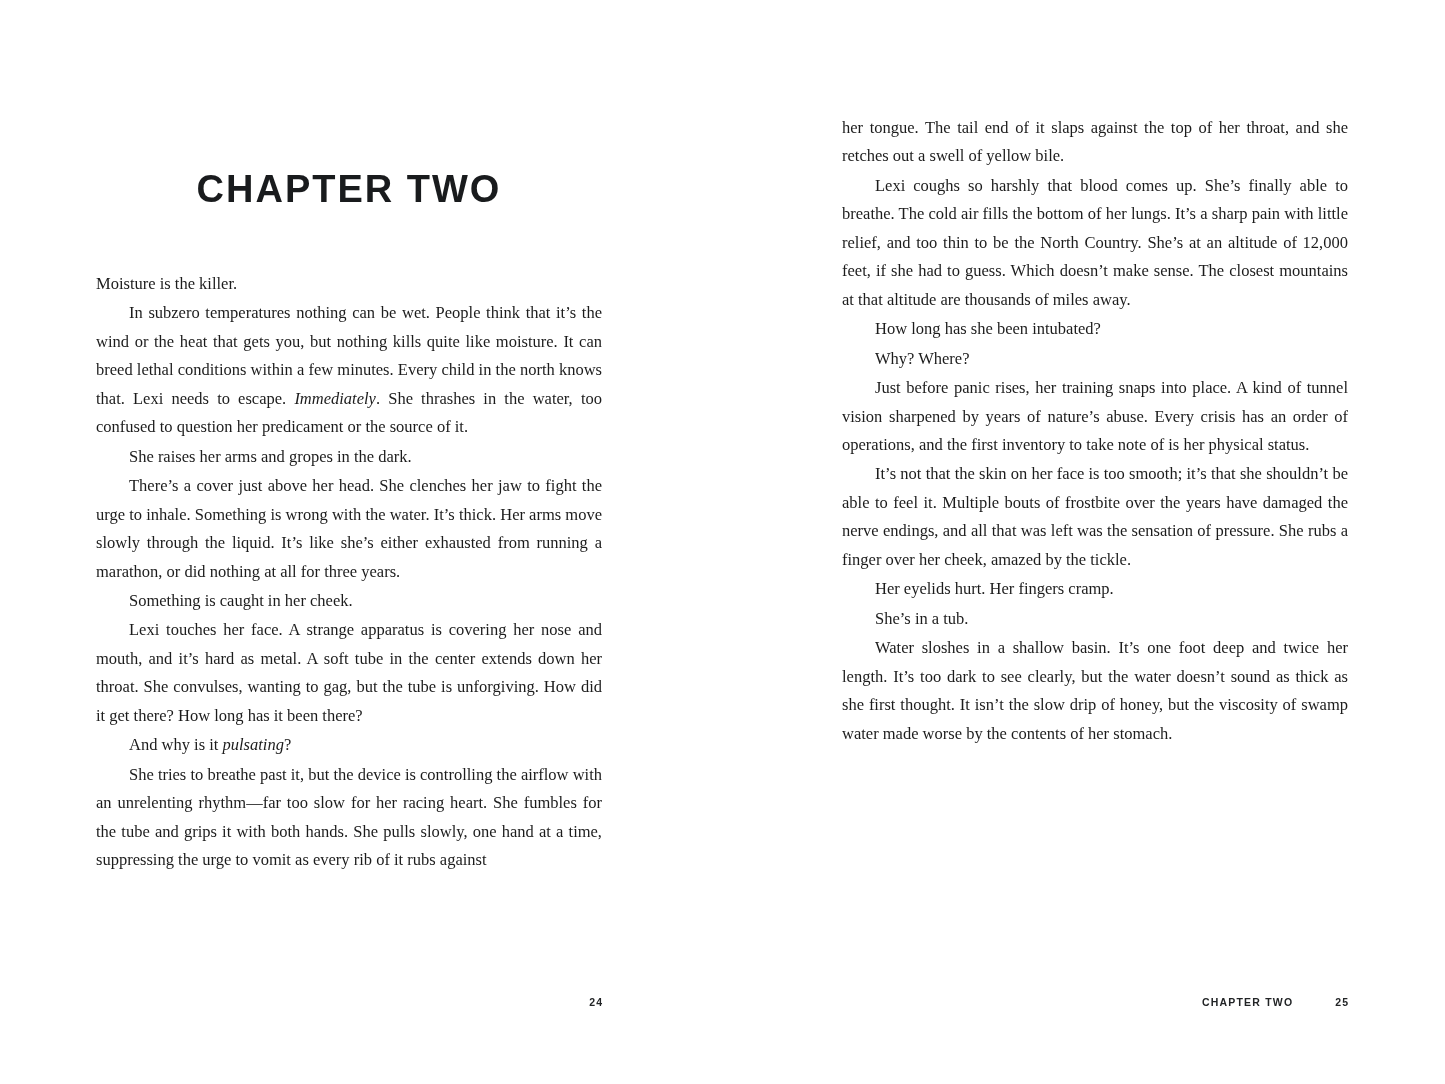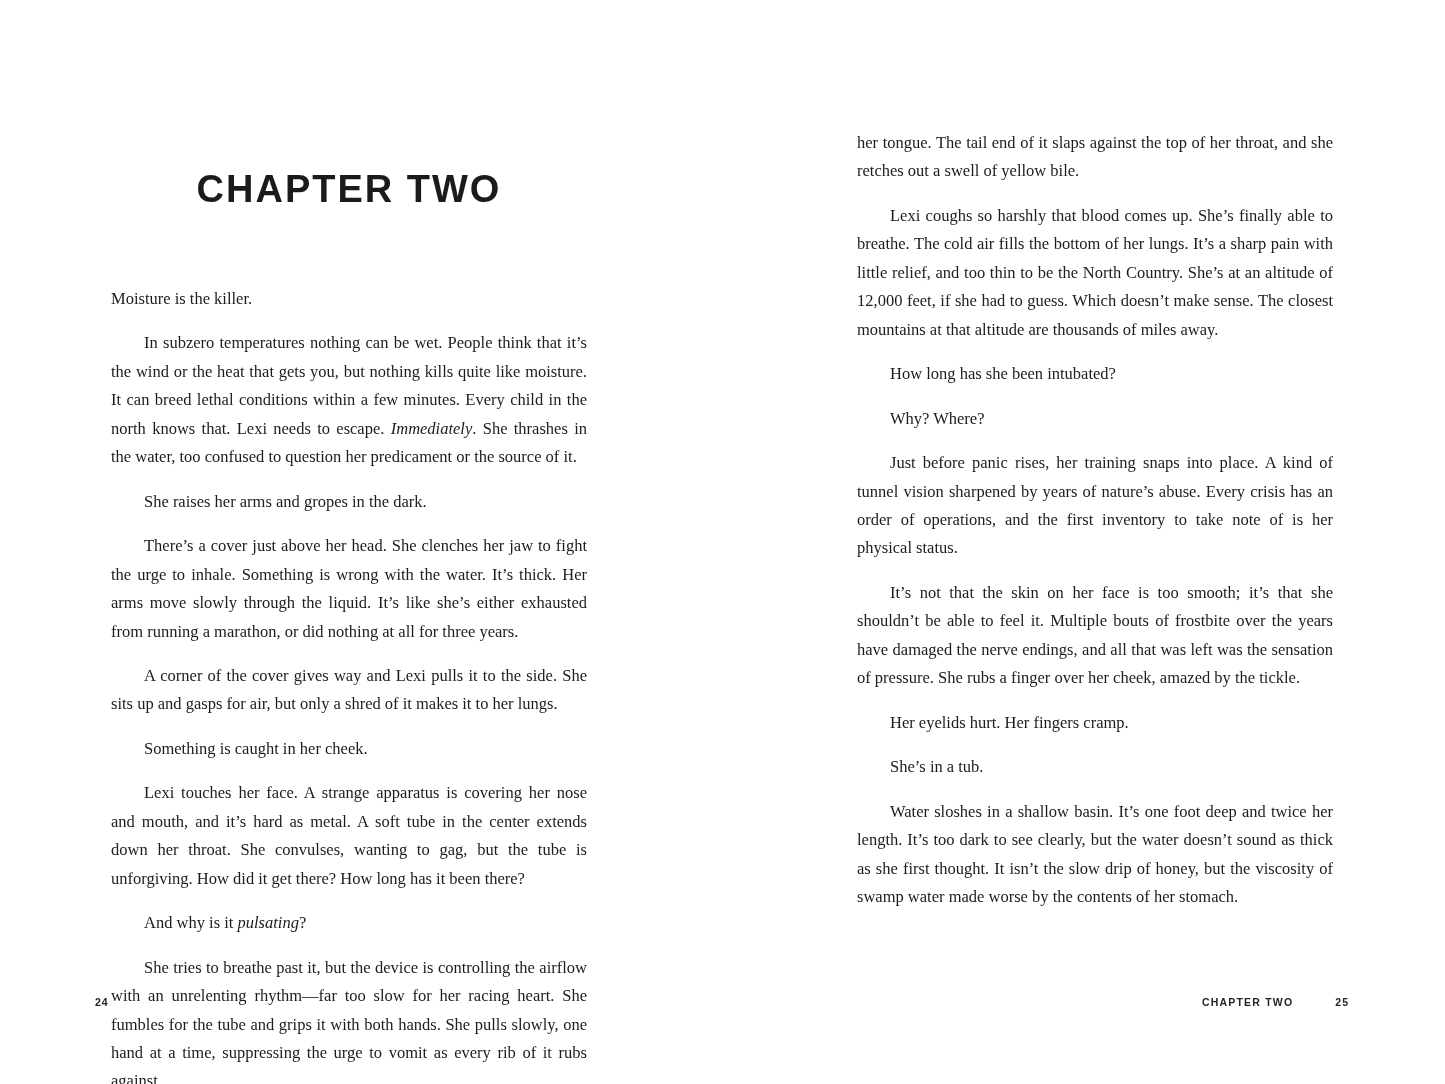--- a/index.html
+++ b/index.html
@@ -48,59 +48,58 @@
     font-size: 16.5px;
     line-height: 28.45px;
     color: #1c1c1c;
     text-align: justify;
     hyphens: none;
   }
   .body-left  { top: 269px; }
   .body-right { top: 113px; }
 
   .body-text p {
-    margin: 16px;
+    margin: 1px;
     padding: 0;
     font-family: Liberation Serif, serif;
   }
   .body-text p.indent { text-indent: 33px; }
 
   .folio {
     position: absolute;
     top: 996px;
     left: 0;
     width: 508px;
     font-family: "Liberation Sans", sans-serif;
     font-weight: 700;
     font-size: 10.5px;
     letter-spacing: 1px;
     color: #222426;
   }
-  .folio-left { text-align: left; }
+  .folio-left { text-align: right; }
   .folio-right {
     display: flex;
     justify-content: flex-end;
     align-items: baseline;
     gap: 42px;
   }
   .running-head { letter-spacing: 1.2px; }
 </style>
 </head>
 <body>
 
 <div class="spread">
 
   <section class="page page-left">
     <h1 class="chapter-heading">CHAPTER TWO</h1>
     <div class="body-text body-left">
         <p class="noindent"><span>Moisture is the killer.</span></p>
         <p class="indent"><span>In subzero temperatures nothing can be wet. People think that it’s the wind or the heat that gets you, but nothing kills quite like moisture. It can breed lethal conditions within a few minutes. Every child in the north knows that. Lexi needs to escape. </span><i>Immediately</i><span>. She thrashes in the water, too confused to question her predicament or the source of it.</span></p>
         <p class="indent"><span>She raises her arms and gropes in the dark.</span></p>
         <p class="indent"><span>There’s a cover just above her head. She clenches her jaw to fight the urge to inhale. Something is wrong with the water. It’s thick. Her arms move slowly through the liquid. It’s like she’s either exhausted from running a marathon, or did nothing at all for three years.</span></p>
-        <p class="indent"><span>A corner of the cover gives way and Lexi pulls it to the side. She sits up and gasps for air, but only a shred of it makes it to her lungs.</span></p>
         <p class="indent"><span>Something is caught in her cheek.</span></p>
         <p class="indent"><span>Lexi touches her face. A strange apparatus is covering her nose and mouth, and it’s hard as metal. A soft tube in the center extends down her throat. She convulses, wanting to gag, but the tube is unforgiving. How did it get there? How long has it been there?</span></p>
         <p class="indent"><span>And why is it </span><i>pulsating</i><span>?</span></p>
         <p class="indent"><span>She tries to breathe past it, but the device is controlling the airflow with an unrelenting rhythm—far too slow for her racing heart. She fumbles for the tube and grips it with both hands. She pulls slowly, one hand at a time, suppressing the urge to vomit as every rib of it rubs against</span></p>
       </div>
     <footer class="folio folio-left">
       <span class="page-number">24</span>
     </footer>
   </section>
 

